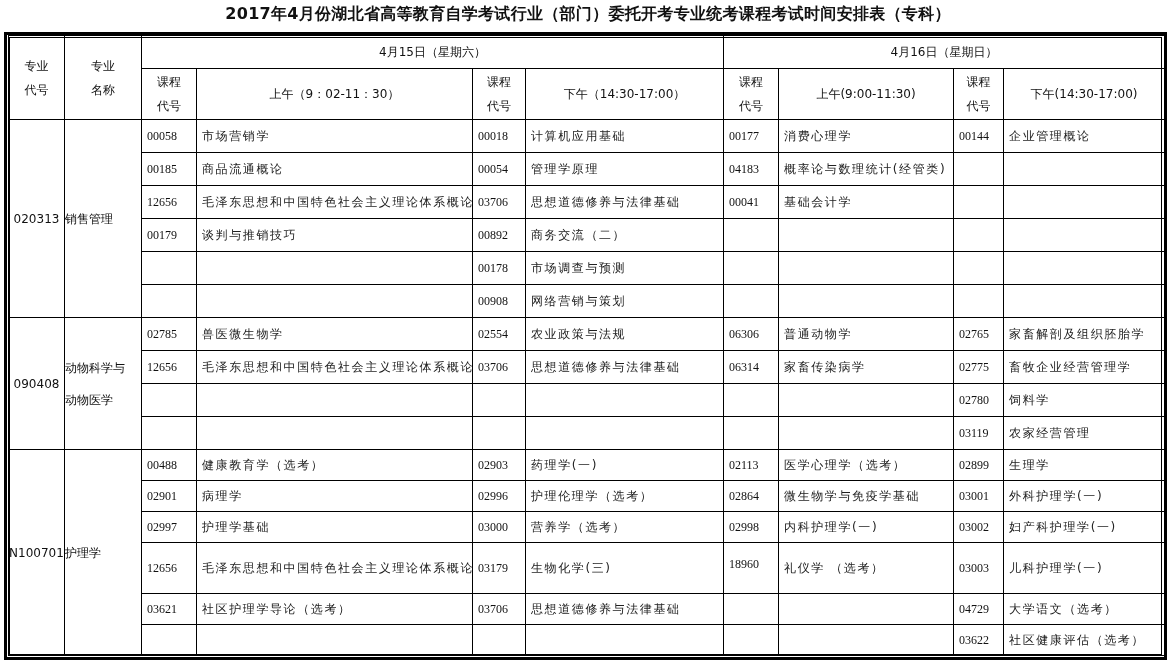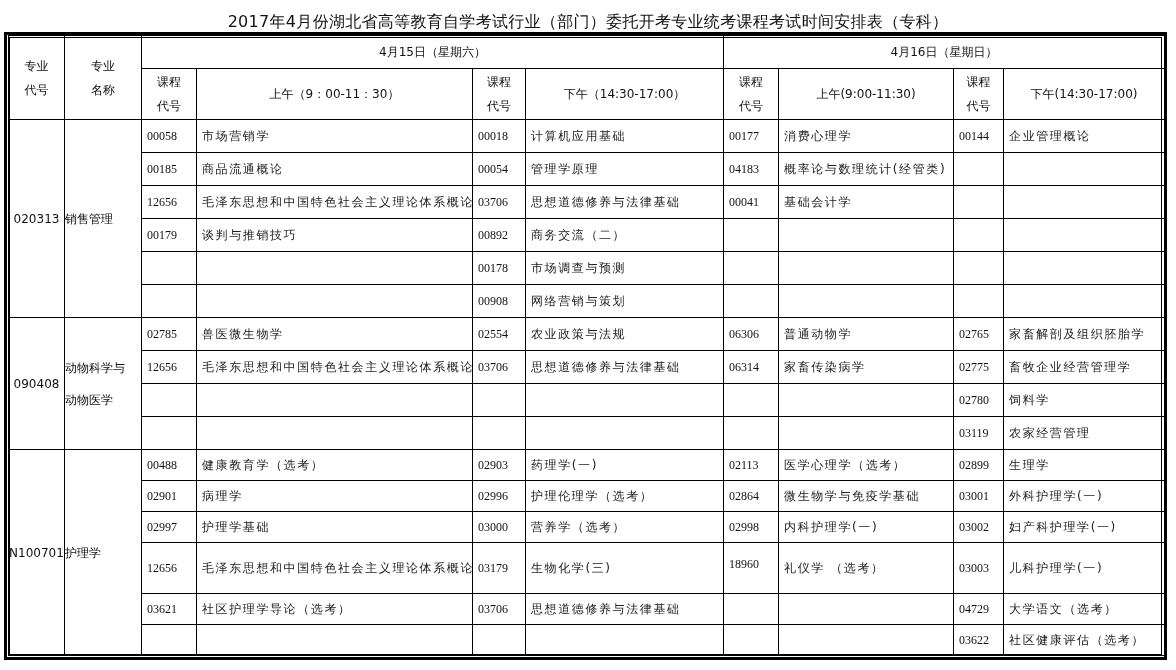--- a/index.html
+++ b/index.html
@@ -1,17 +1,17 @@
 <!DOCTYPE html>
 <html><head>
 <meta charset="utf-8">
 <style>
   html, body { margin: 0; padding: 0; background: #ffffff; }
   body { width: 1176px; height: 670px; position: relative; overflow: hidden; font-family: "DejaVu Sans", "Liberation Sans", sans-serif; color: #111; }
-  .title { position: absolute; left: 0; top: 12px; width: 1176px; text-align: center; font-size: 16px; font-weight: normal; letter-spacing: 0.3px; }
+  .title { position: absolute; left: 0; top: 4px; width: 1176px; text-align: center; font-size: 16px; font-weight: bold; letter-spacing: 0.3px; }
   .frame { position: absolute; left: 4px; top: 32px; width: 1163px; height: 628px; border: 3px solid #000; box-sizing: border-box; }
   .frame-inner { position: absolute; left: 2px; top: 2px; right: 2px; bottom: 2px; border: 1px solid #000; }
   table.sched { position: absolute; left: 8px; top: 35px; border-collapse: collapse; table-layout: fixed; width: 1156px; }
   table.sched td { border: 1px solid #000; padding: 0; font-size: 12px; vertical-align: middle; overflow: hidden; white-space: nowrap; }
   .hdr { text-align: center; font-size: 12.5px; line-height: 24px; }
   .day { text-align: center; font-size: 12px; height: 32px; }
   .code { padding-left: 5px !important; font-family: "Liberation Serif", "DejaVu Serif", serif; font-size: 13px; }
   .name { padding-left: 5px !important; font-size: 11.5px; letter-spacing: 1.6px; color: #222; }
   .major-code { text-align: center; font-size: 12px; }
   .major-name { text-align: left; font-size: 12.5px; line-height: 32px; }
@@ -52,21 +52,21 @@
           <div>名称</div>
         </td>
       <td class="day" colspan="4">4月15日（星期六）</td>
       <td class="day" colspan="4">4月16日（星期日）</td>
     </tr>
     <tr style="height:51px">
       <td class="hdr">
           <div>课程</div>
           <div>代号</div>
         </td>
-      <td class="hdr">上午（9：00-11：30）</td>
+      <td class="hdr">上午（9：02-11：30）</td>
       <td class="hdr">
           <div>课程</div>
           <div>代号</div>
         </td>
       <td class="hdr">下午（14:30-17:00）</td>
       <td class="hdr">
           <div>课程</div>
           <div>代号</div>
         </td>
       <td class="hdr">上午(9:00-11:30)</td>

